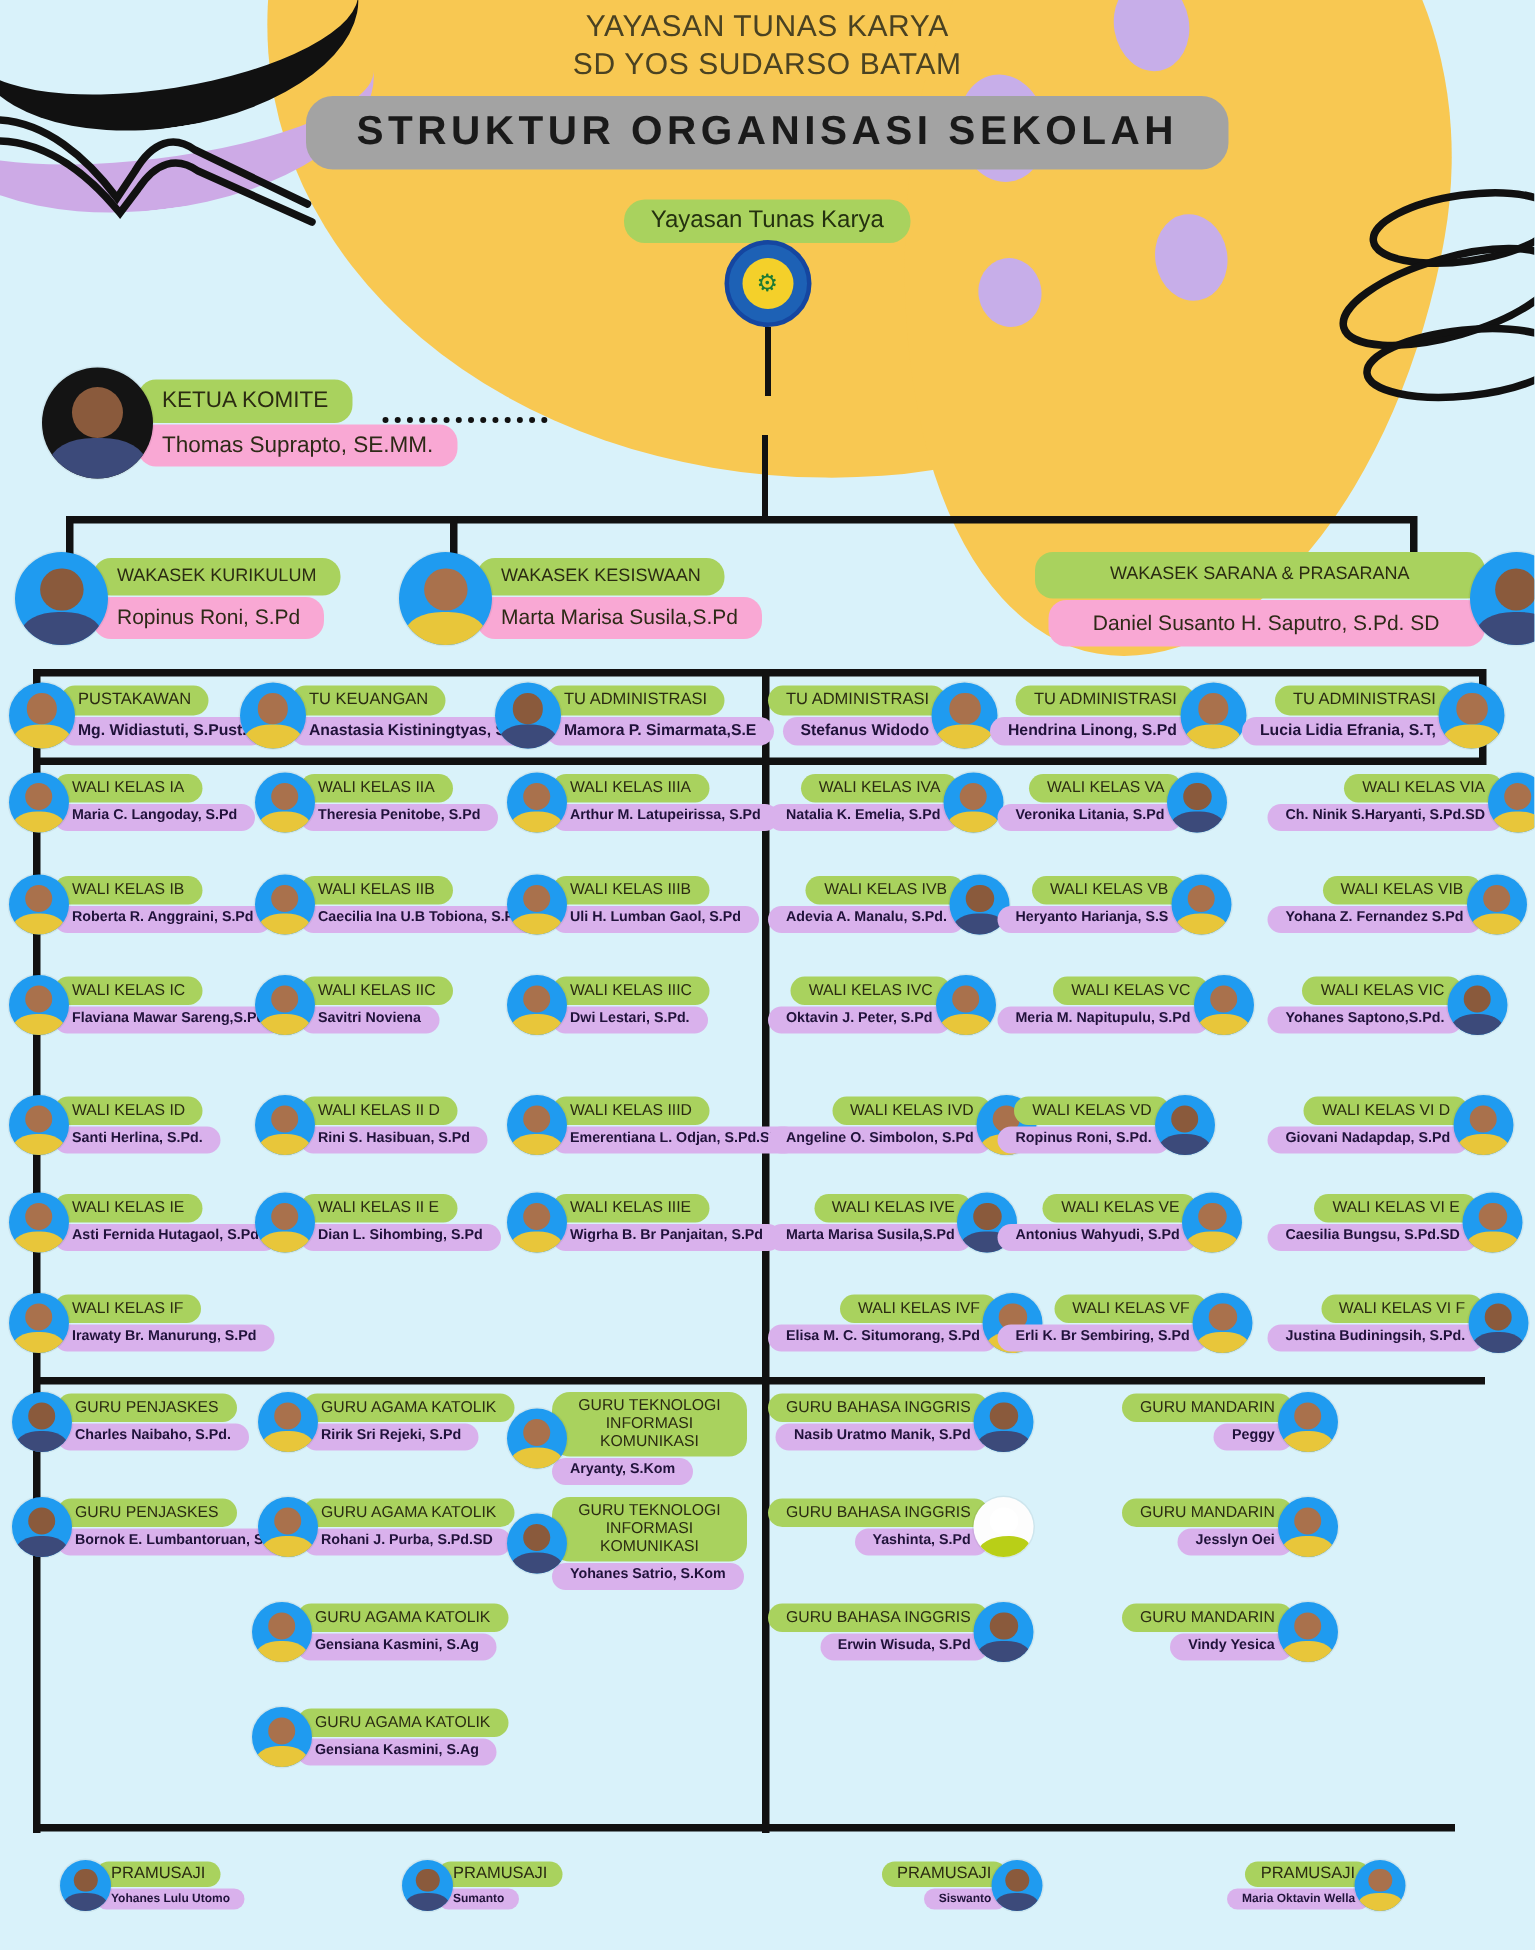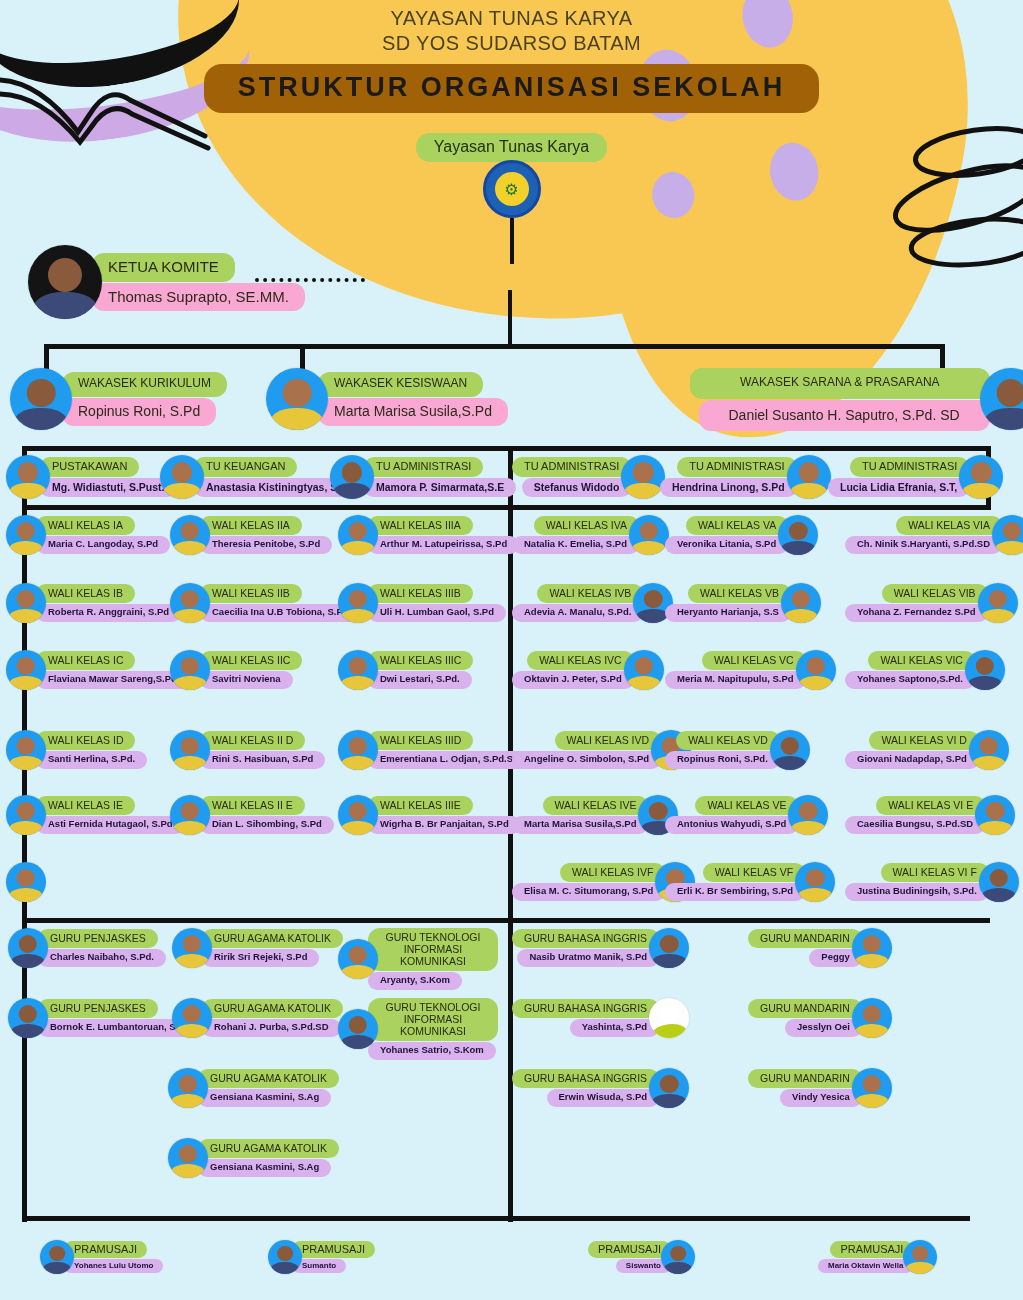--- a/index.html
+++ b/index.html
@@ -59,21 +59,21 @@
     position: absolute; left: 0; top: 6px; width: 1023px;
     text-align: center; z-index: 6;
   }
   .org-name {
     font-size: 20px; letter-spacing: .4px; color: #4a4222;
     line-height: 25px; font-weight: 400;
   }
   .title-band {
     display: inline-block; margin-top: 8px;
     padding: 8px 34px 10px;
-    background: #a16207;
+    background: #a3a3a3;
     border-radius: 18px;
     font-size: 27px; font-weight: 700; letter-spacing: 3px;
     color: #1a1a1a;
   }
   .yayasan-pill {
     display:inline-block; margin-top: 20px;
     padding: 5px 18px 6px;
     background: #a9d25e; border-radius: 14px;
     font-size: 16px; color: #24310f;
   }
@@ -500,20 +500,24 @@
         <div class="labels right">
           <span class="role">WALI KELAS IIIE</span>
           <span class="name">Wigrha B. Br Panjaitan, S.Pd</span>
         </div>
       </div>
       <div class="node sz-sm" style="left: 6px; top: 862px;">
         <div class="avatar f">
           <span class="head"></span>
           <span class="body"></span>
         </div>
+        <div class="labels right">
+          <span class="role">WALI KELAS IF</span>
+          <span class="name">Irawaty Br. Manurung, S.Pd</span>
+        </div>
       </div>
     </div>
   <div id="hr-right">
       <div class="node sz-sm rev" style="left: 512px; top: 515px;">
         <div class="avatar f">
           <span class="head"></span>
           <span class="body"></span>
         </div>
         <div class="labels left">
           <span class="role">WALI KELAS IVA</span>

